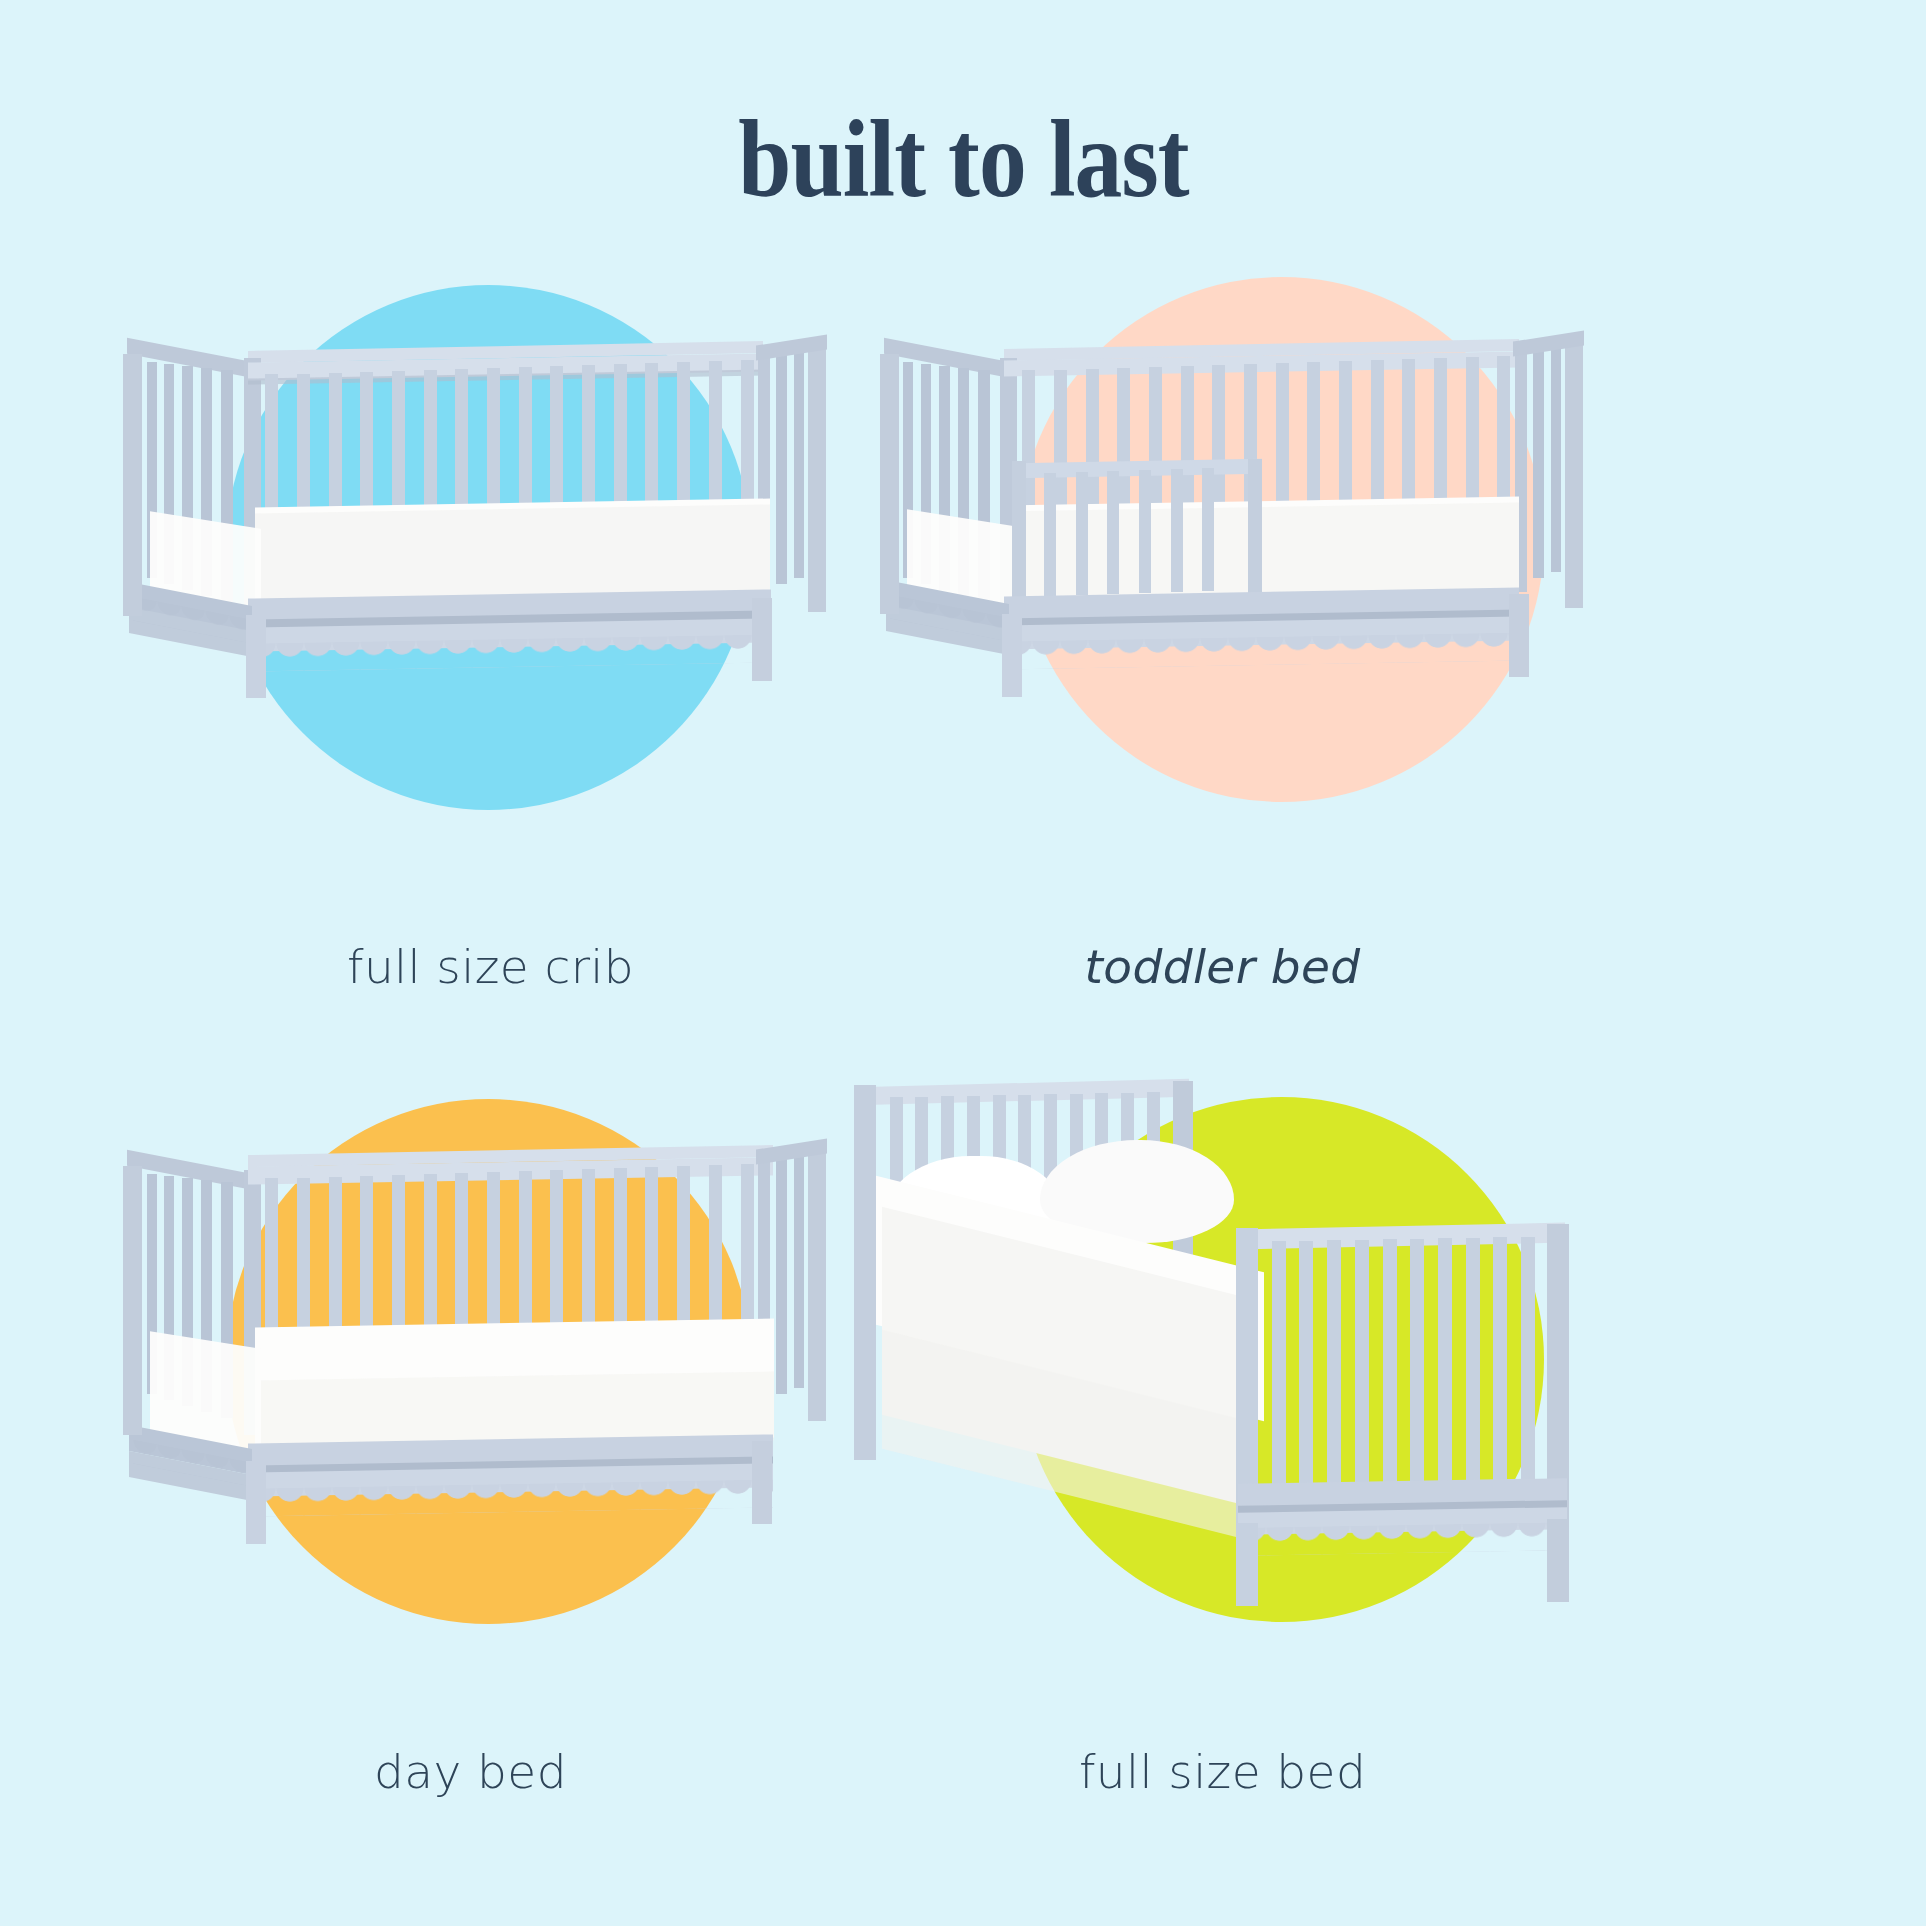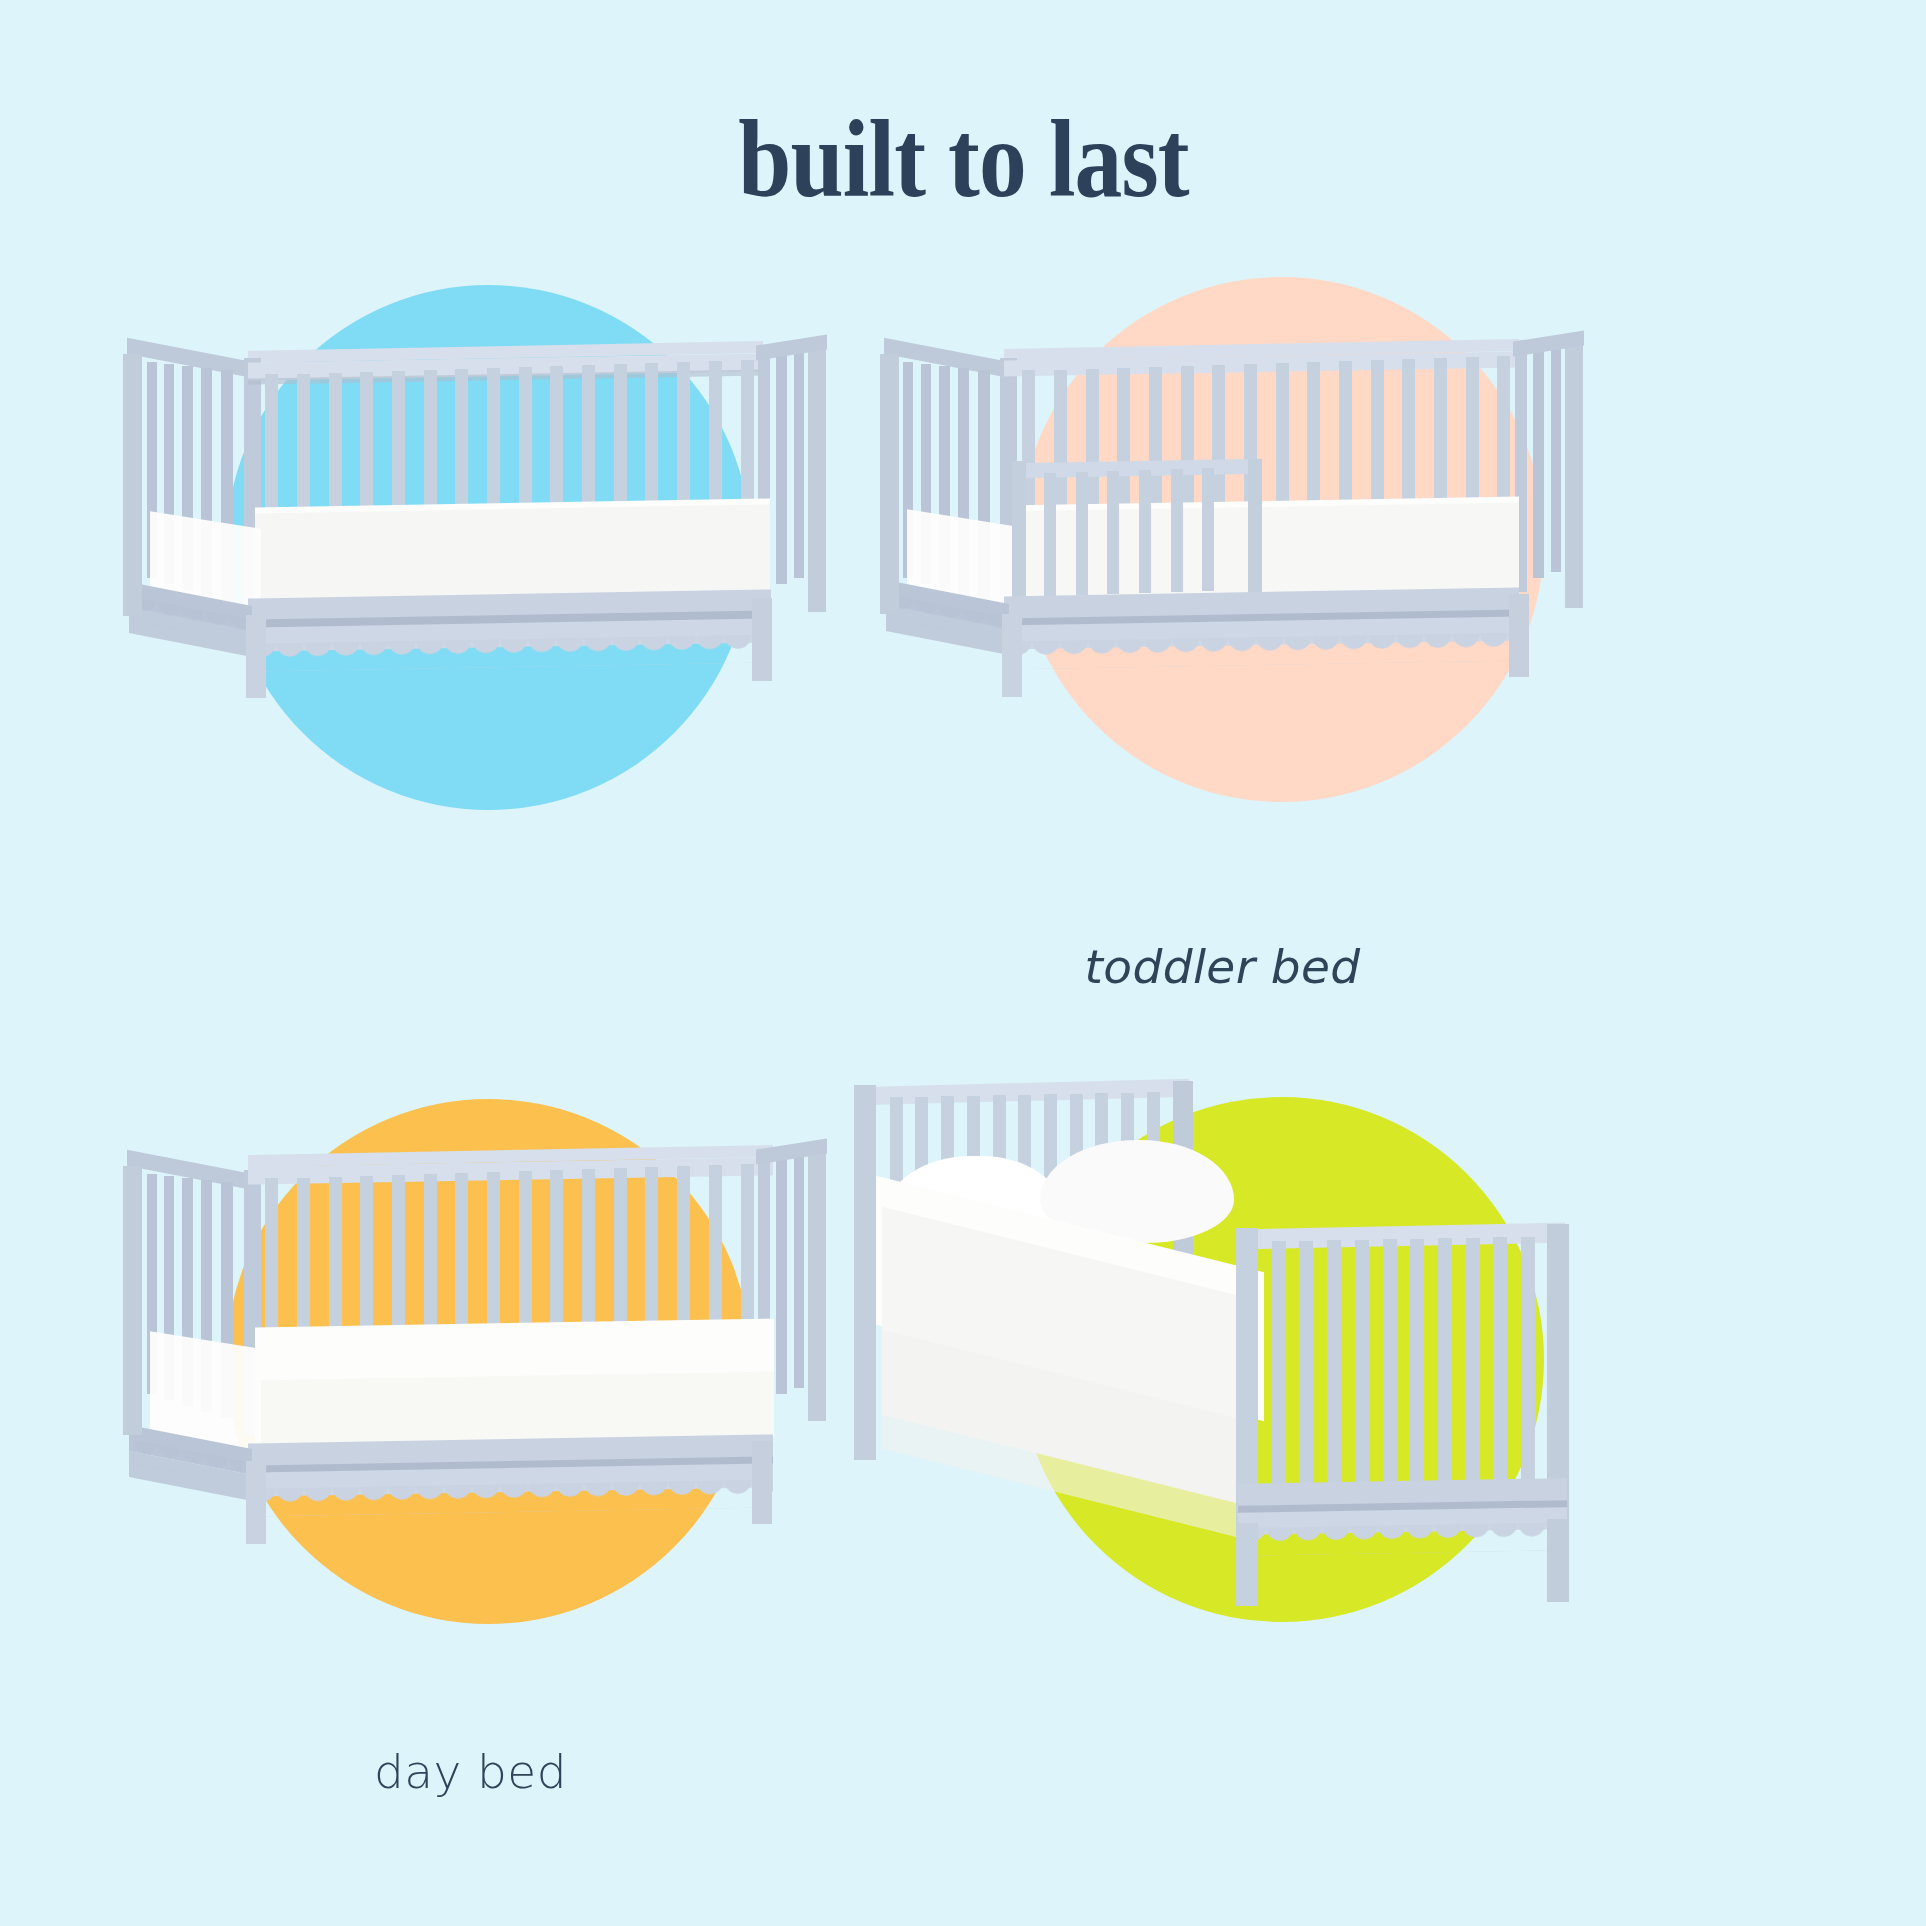--- a/index.html
+++ b/index.html
@@ -144,20 +144,21 @@
       <div class="scallop scallop-d" style="left:34px;top:341px;width:119px;height:24px;transform:skewY(11deg);"></div>
 
       <div class="leg" style="left:24px;top:301px;width:19px;height:48px;background:#c2cddc;"></div>
       <div class="leg" style="left:147px;top:348px;width:20px;height:83px;background:#c8d2e1;"></div>
       <div class="leg" style="left:653px;top:331px;width:20px;height:83px;background:#c5cfde;"></div>
       <div class="leg" style="left:709px;top:297px;width:18px;height:48px;background:#c2cddc;"></div>
     </div>
 
     <div class="blob" style="left:0;top:0;width:0;height:0;"></div>
   </div>
+  <div class="caption cap-tl">full size crib</div>
 
   <div class="cell cell-tr">
     <div class="blob" style="left:173px;top:10px;width:525px;height:525px;background:#ffd8c6;"></div>
 
     <div class="fz" style="left:0;top:0;width:782px;height:614px;">
 
       <div class="rail rail-lt" style="left:158px;top:77px;width:515px;height:12px;transform:skewY(-1.1deg);"></div>
 
       <div class="rail rail-dk" style="left:38px;top:83px;width:127px;height:16px;transform:skewY(11deg);"></div>
       <div class="leg" style="left:34px;top:87px;width:19px;height:220px;"></div>
@@ -329,15 +330,16 @@
       <div class="rail" style="left:392px;top:402px;width:329px;height:26px;transform:skewY(-1deg);background:#c8d2e1;"></div>
       <div class="rail rail-dkr" style="left:392px;top:424px;width:329px;height:9px;transform:skewY(-1deg);"></div>
       <div class="rail" style="left:392px;top:431px;width:329px;height:22px;transform:skewY(-1deg);background:#cdd7e5;"></div>
       <div class="scallop" style="left:392px;top:446px;width:329px;height:28px;transform:skewY(-1deg);"></div>
 
       <div class="leg" style="left:8px;top:337px;width:22px;height:44px;background:#c4cfde;"></div>
       <div class="leg" style="left:390px;top:444px;width:22px;height:83px;background:#c6d1e0;"></div>
       <div class="leg" style="left:701px;top:440px;width:22px;height:83px;background:#c2cddc;"></div>
     </div>
   </div>
+  <div class="caption cap-br">full size bed</div>
 
 </div>
 
 
 </body></html>

